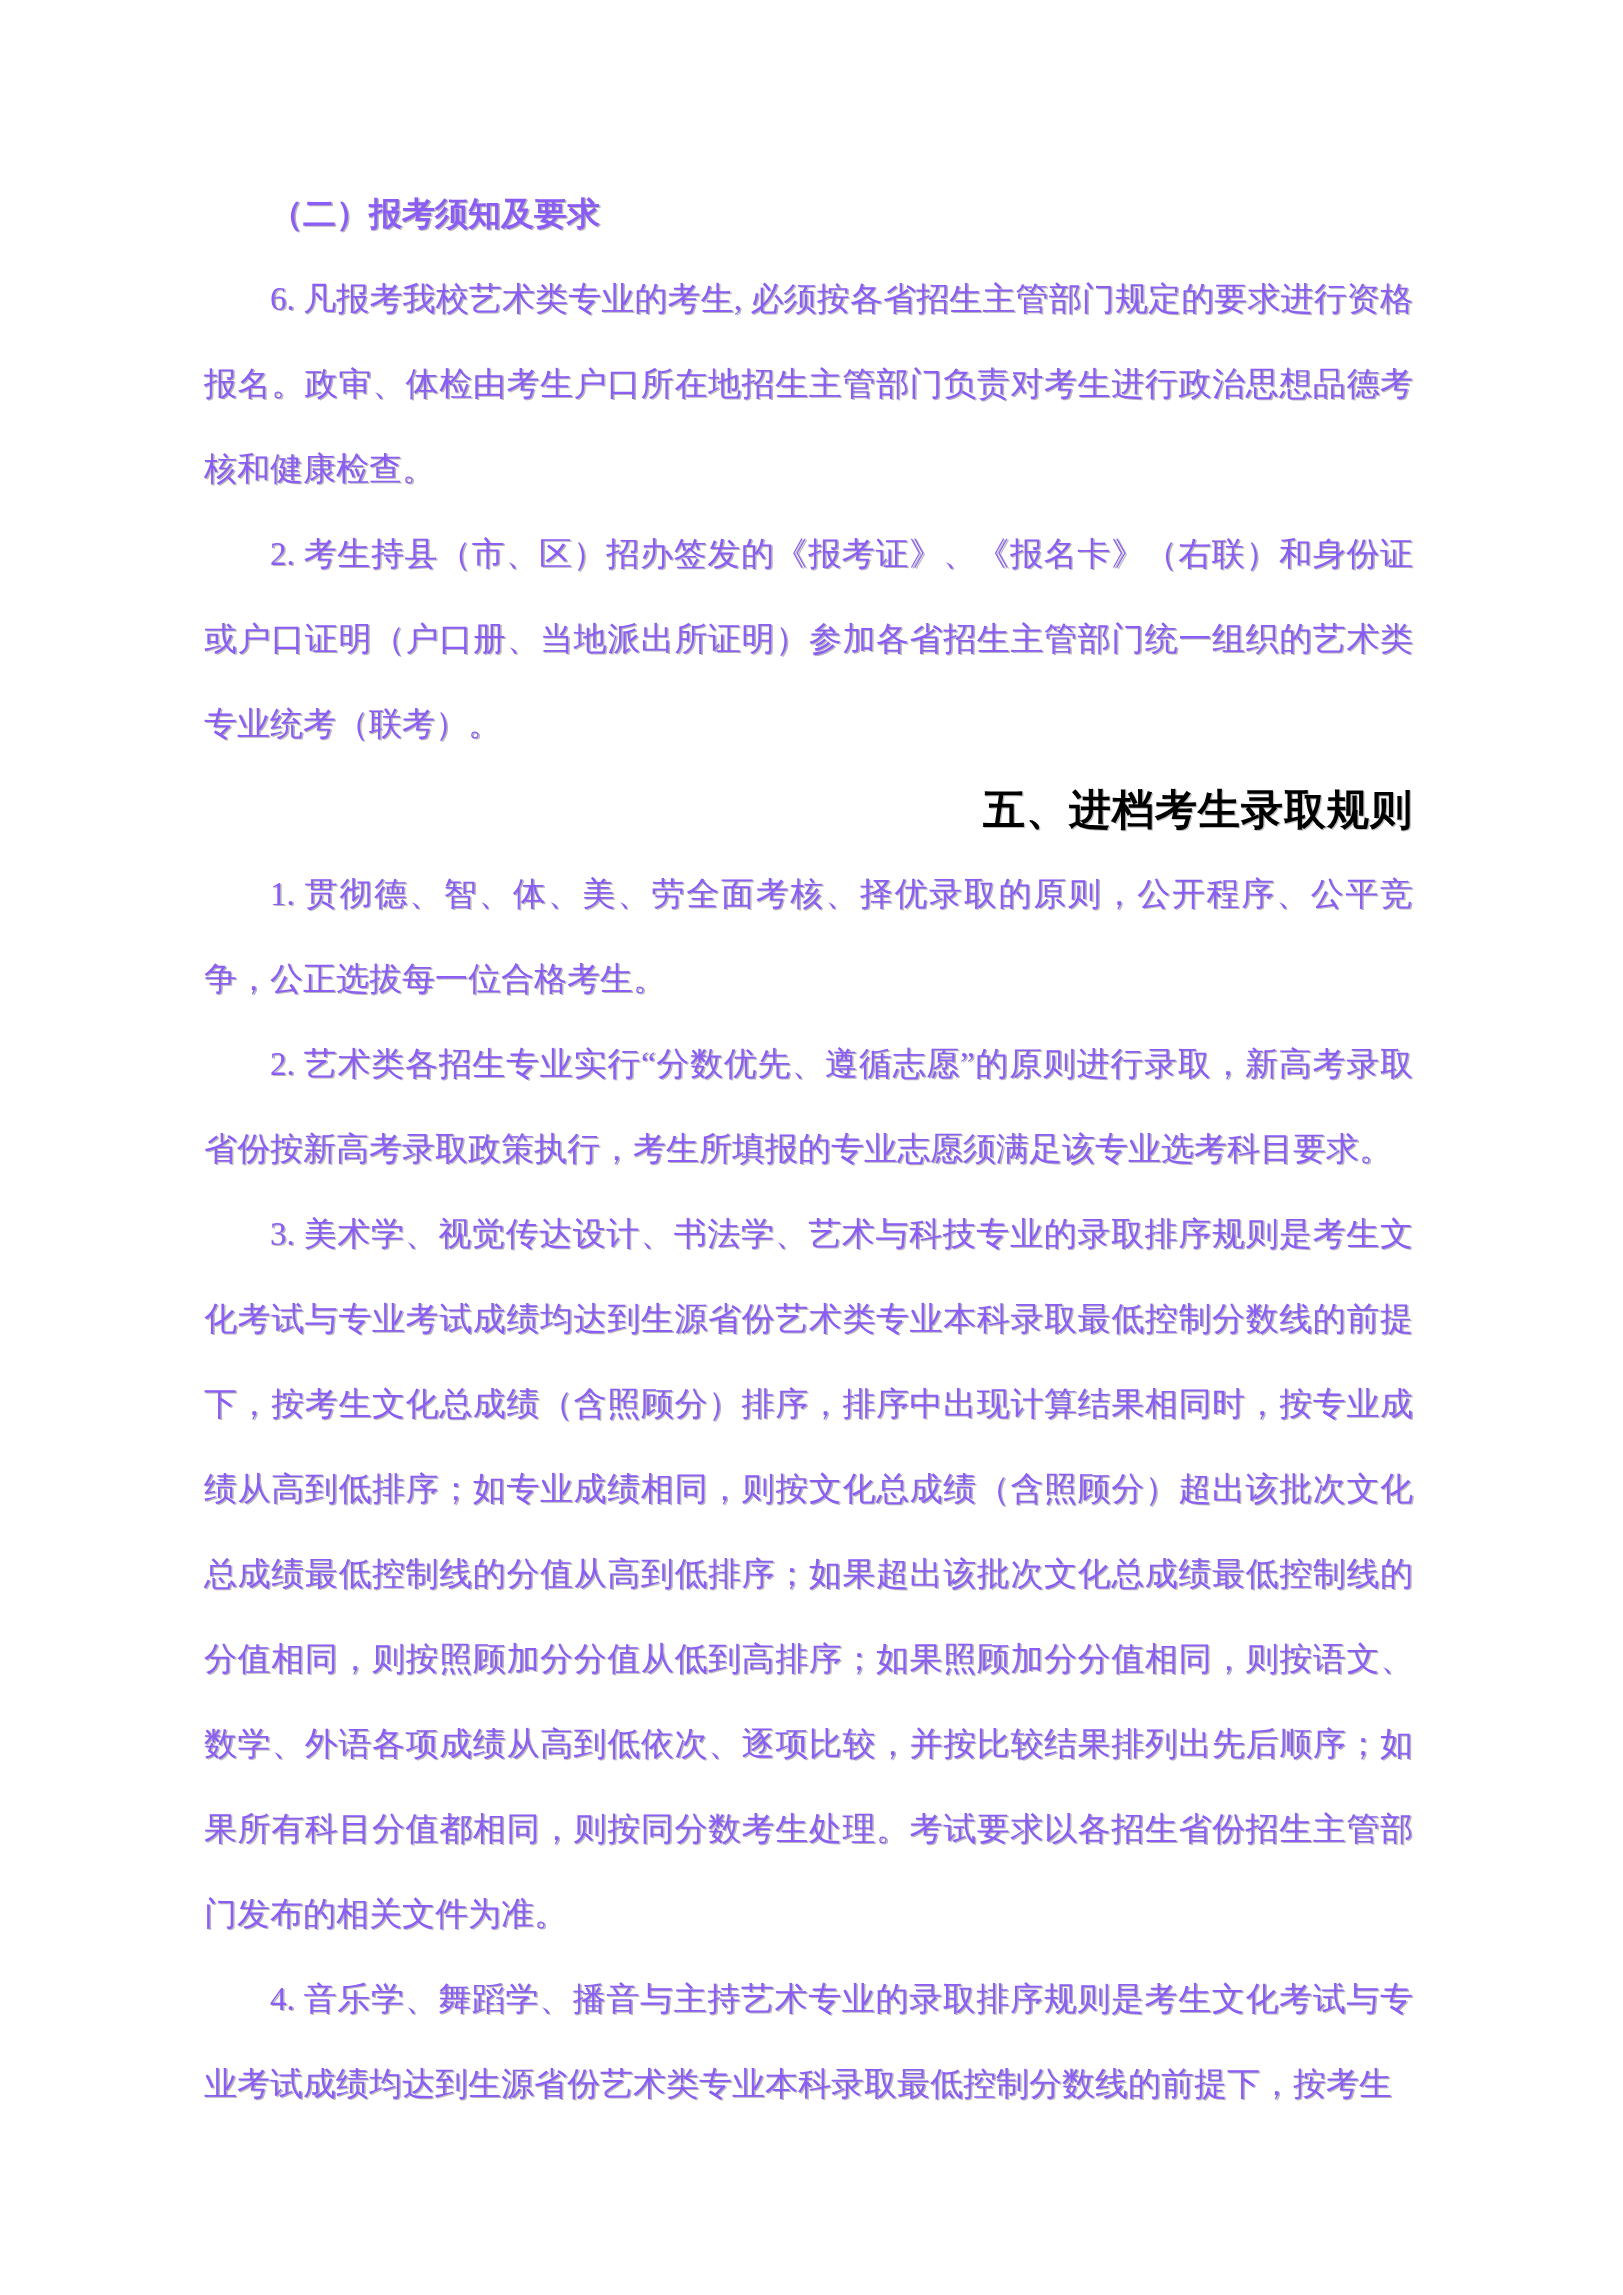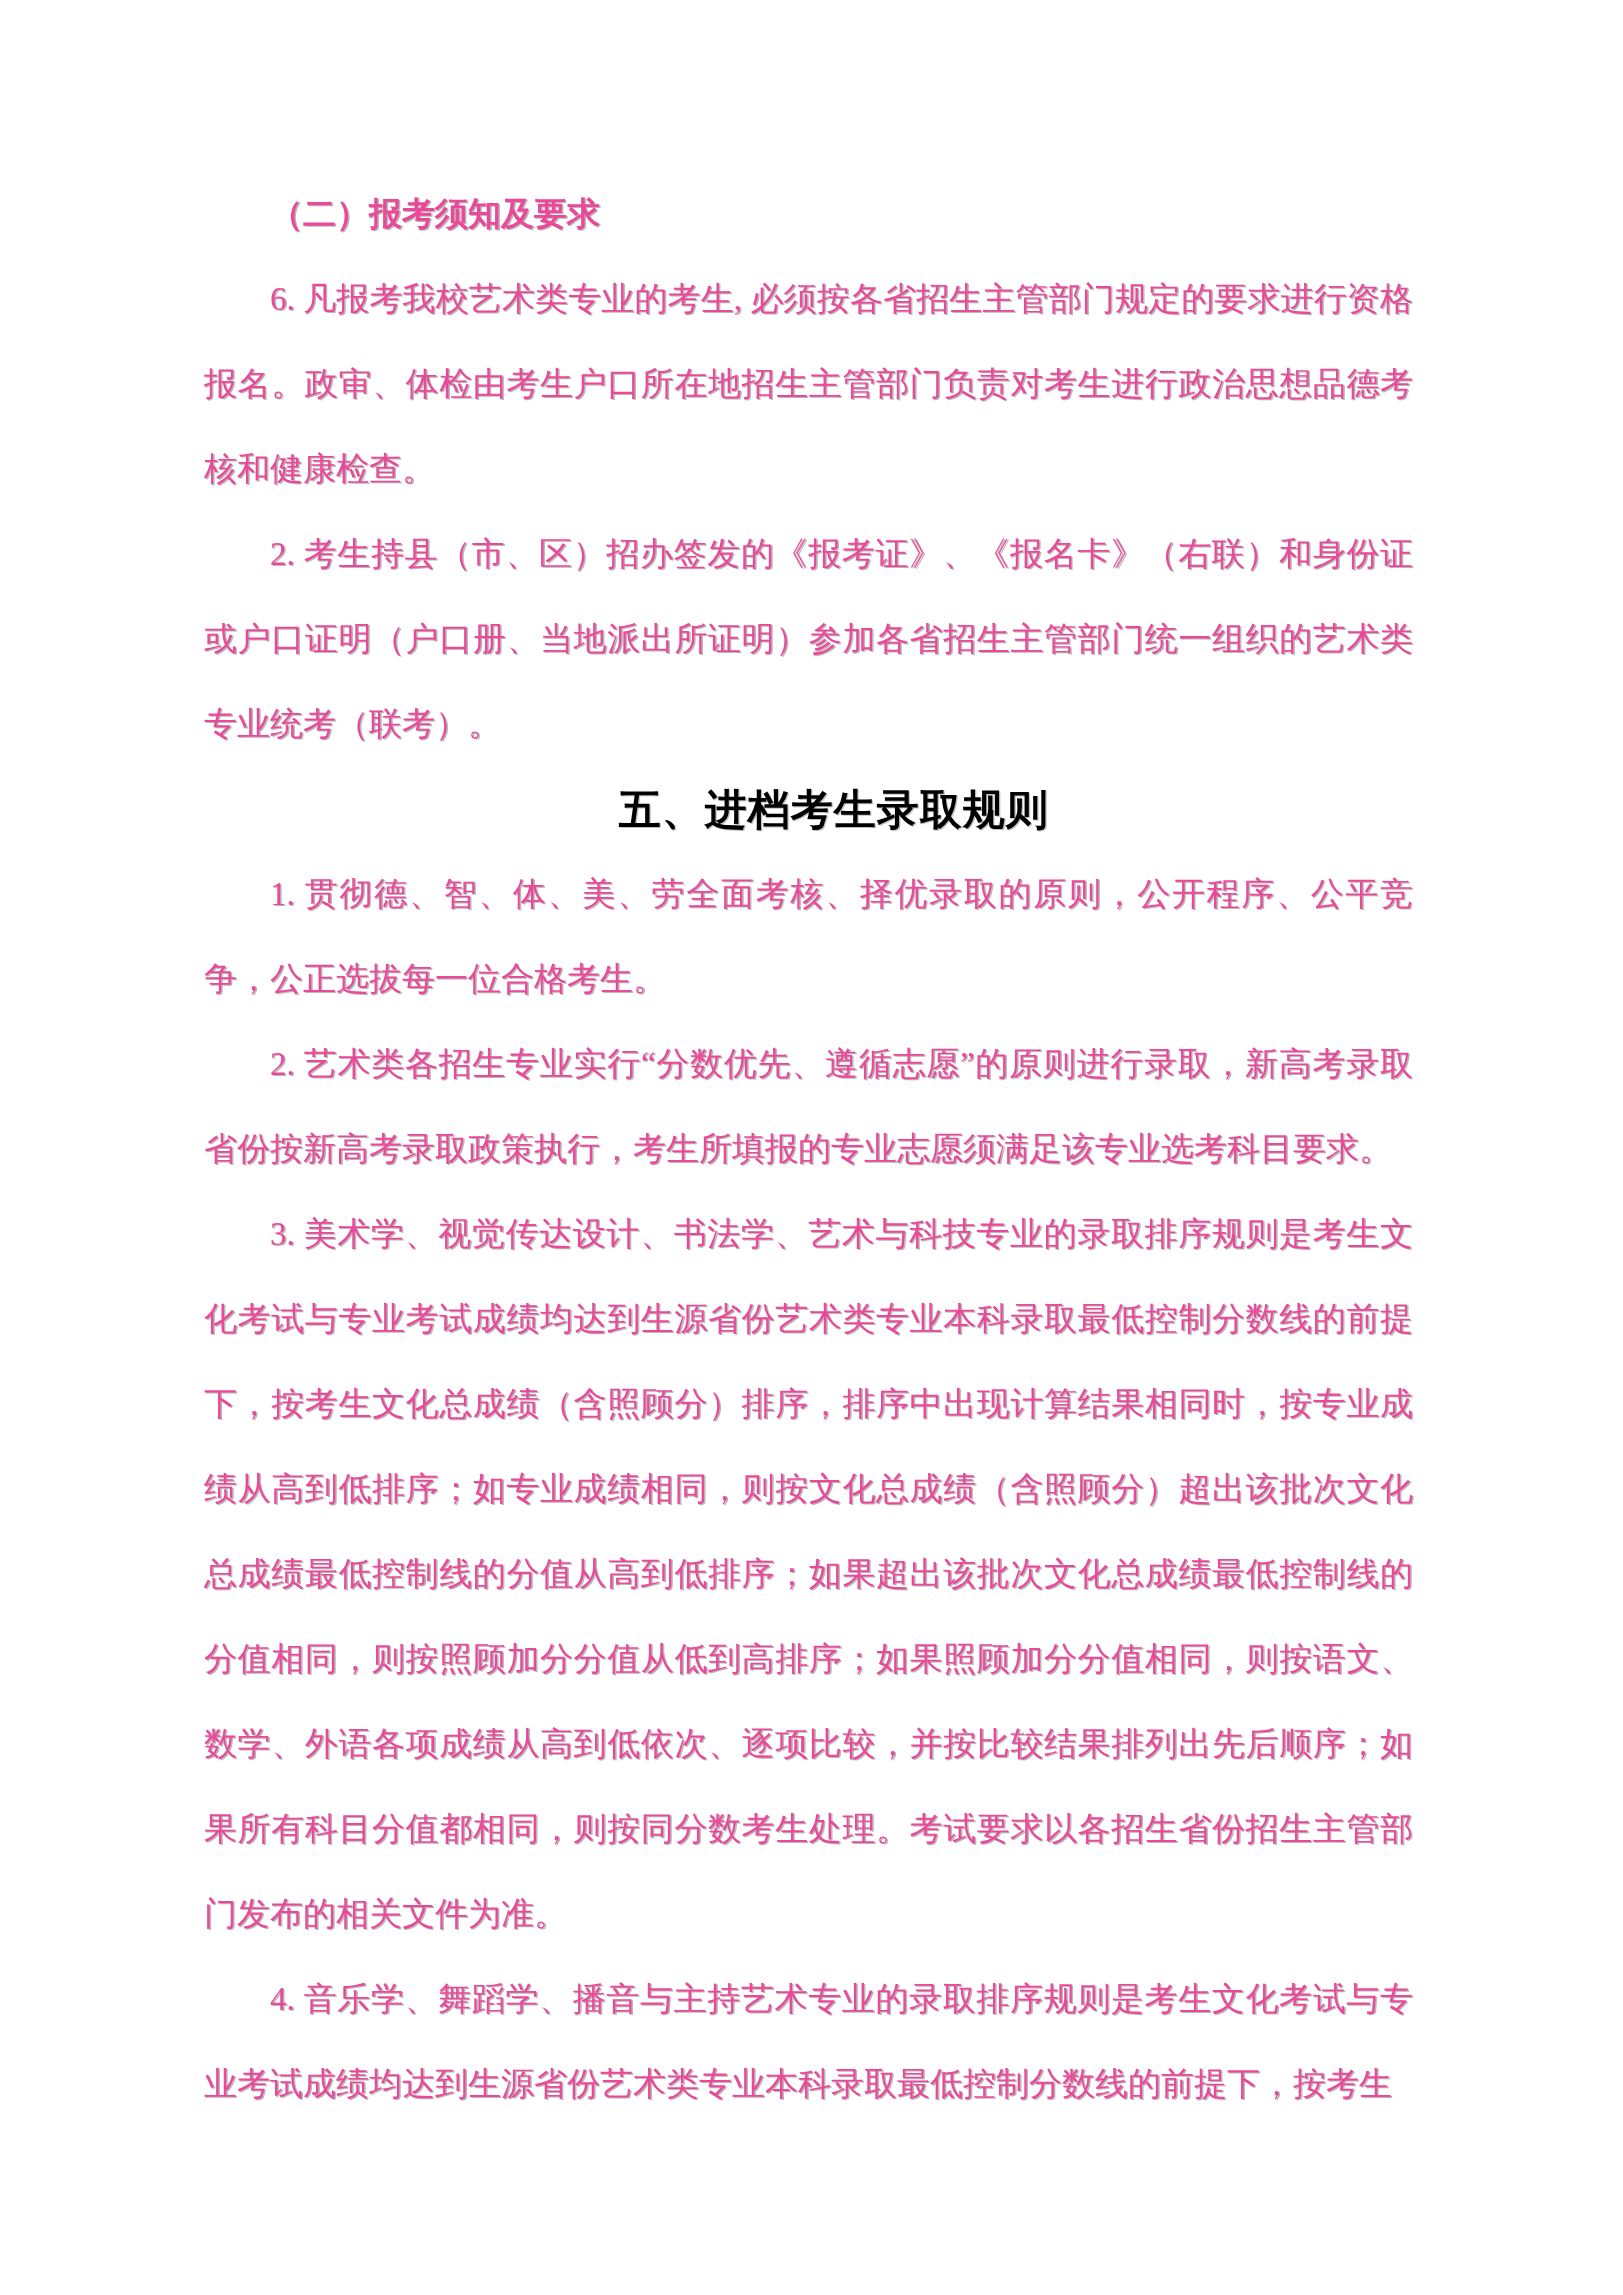--- a/index.html
+++ b/index.html
@@ -19,42 +19,42 @@
     height: 2295px;
     padding: 172px 210px 153px 204px;
     background: #ffffff;
     color: #000000;
   }
   .body-text, .sub-heading {
     font-family: "Liberation Serif", "DejaVu Serif", serif;
     font-size: 33px;
     line-height: 85px;
     margin: 0;
-    color: #ec4899;
+    color: #8b5cf6;
     text-align: justify;
     text-justify: inter-ideograph;
     text-shadow: 0.045em 0.045em 0 #b8b8b8;
   }
   .body-text {
     text-indent: 2em;
   }
   .sub-heading {
     font-weight: bold;
     text-indent: 2em;
     text-align: left;
   }
   .main-heading {
     font-family: "DejaVu Sans", "Liberation Sans", sans-serif;
     font-size: 42px;
     line-height: 85px;
     font-weight: bold;
     margin: 0;
     color: #000000;
     text-indent: 1.2em;
-    text-align: center;
+    text-align: right;
     letter-spacing: 1px;
     text-shadow: 0.03em 0.03em 0 #c0c0c0;
   }
 </style>
 </head>
 <body>
 
 <div class="page">
   <h3 class="sub-heading">（二）报考须知及要求</h3>
 

